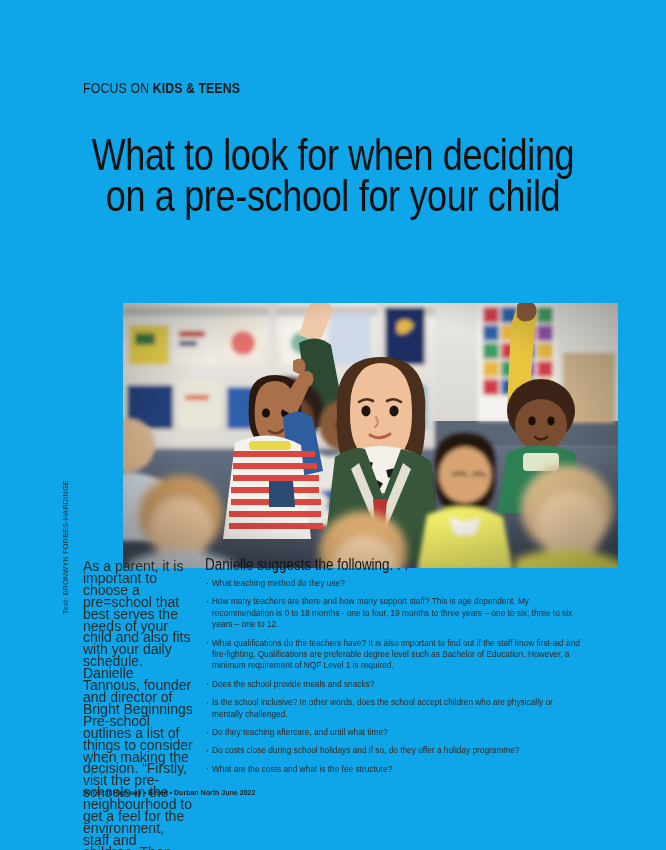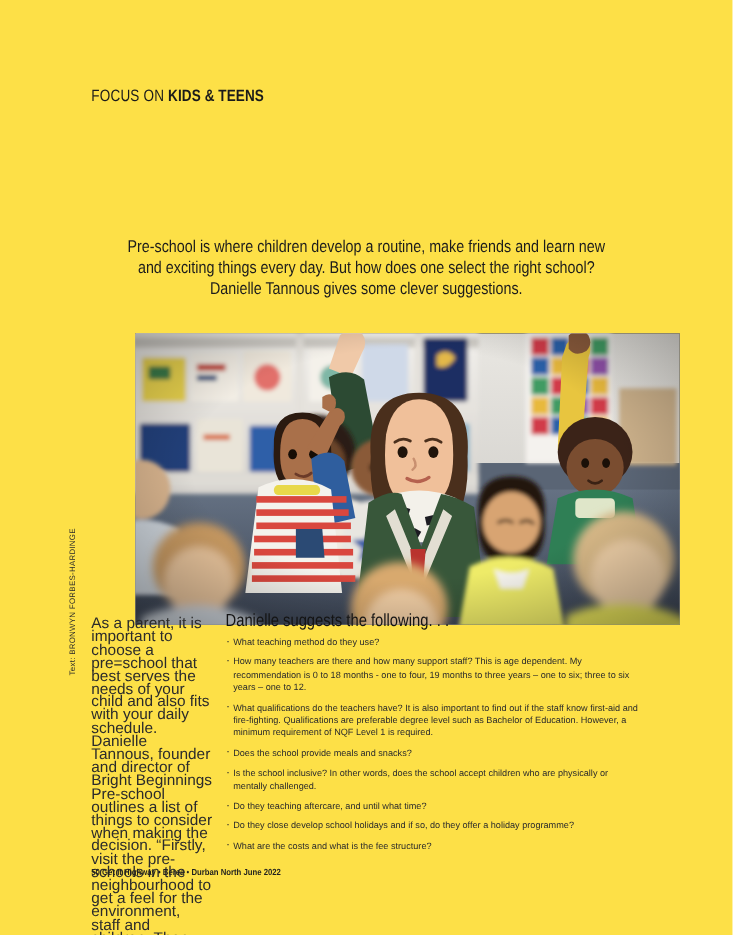--- a/index.html
+++ b/index.html
@@ -13,21 +13,21 @@
     position: relative;
     overflow: hidden;
     font-family: "Liberation Sans", sans-serif;
     color: #231f20;
     -webkit-font-smoothing: antialiased;
   }
 
   .page {
     position: absolute;
     inset: 0;
-    background: #fde047;
+    background: #0ea5e9;
   }
 
   
   .kicker {
     position: absolute;
     left: 83px;
     top: 79px;
     font-family: "Liberation Sans Narrow", "Liberation Sans", sans-serif;
     font-size: 15px;
     letter-spacing: 0.2px;
@@ -184,26 +184,25 @@
 </style>
 </head>
 <body>
 
 <div class="page">
 
   <div class="kicker">
     <span class="k-light">FOCUS ON </span><span class="k-bold">KIDS &amp; TEENS</span>
   </div>
 
-
-  <div class="standfirst">
-    <span class="sf-line">Pre-school is where children develop a routine, make friends and learn new</span>
-    <span class="sf-line">and exciting things every day. But how does one select the right school?</span>
-    <span class="sf-line">Danielle Tannous gives some clever suggestions.</span>
-  </div>
+  <h1 class="headline">
+    <span class="hl-line">What to look for when deciding</span>
+    <span class="hl-line">on a pre-school for your child</span>
+  </h1>
+
 
   <figure class="photo">
     <svg viewBox="0 0 495 265" preserveAspectRatio="xMidYMid slice">
       <defs>
         <linearGradient id="wallG" x1="0" y1="0" x2="0" y2="1">
           <stop offset="0%" stop-color="#e9e7e2"></stop>
           <stop offset="100%" stop-color="#c8c6c2"></stop>
         </linearGradient>
         <linearGradient id="floorG" x1="0" y1="0" x2="0" y2="1">
           <stop offset="0%" stop-color="#6d7a8c"></stop>
@@ -406,20 +405,20 @@
 
   <div class="main-col">
     <h2 class="suggest-head">Danielle suggests the following. . .</h2>
     <ul class="bullets">
       <li>What teaching method do they use?</li>
       <li>How many teachers are there and how many support staff? This is age dependent. My recommendation is 0 to 18 months - one to four, 19 months to three years – one to six; three to six years – one to 12.</li>
       <li>What qualifications do the teachers have? It is also important to find out if the staff know first-aid and fire-fighting. Qualifications are preferable degree level such as Bachelor of Education. However, a minimum requirement of NQF Level 1 is required.</li>
       <li>Does the school provide meals and snacks?</li>
       <li>Is the school inclusive? In other words, does the school accept children who are physically or mentally challenged.</li>
       <li>Do they teaching aftercare, and until what time?</li>
-      <li>Do they close develop school holidays and if so, do they offer a holiday programme?</li>
+      <li>Do costs close during school holidays and if so, do they offer a holiday programme?</li>
       <li>What are the costs and what is the fee structure?</li>
     </ul>
   </div>
 
   <div class="footer">50 Get It Highway • Berea • Durban North June 2022</div>
 
 </div>
 
 </body></html>

